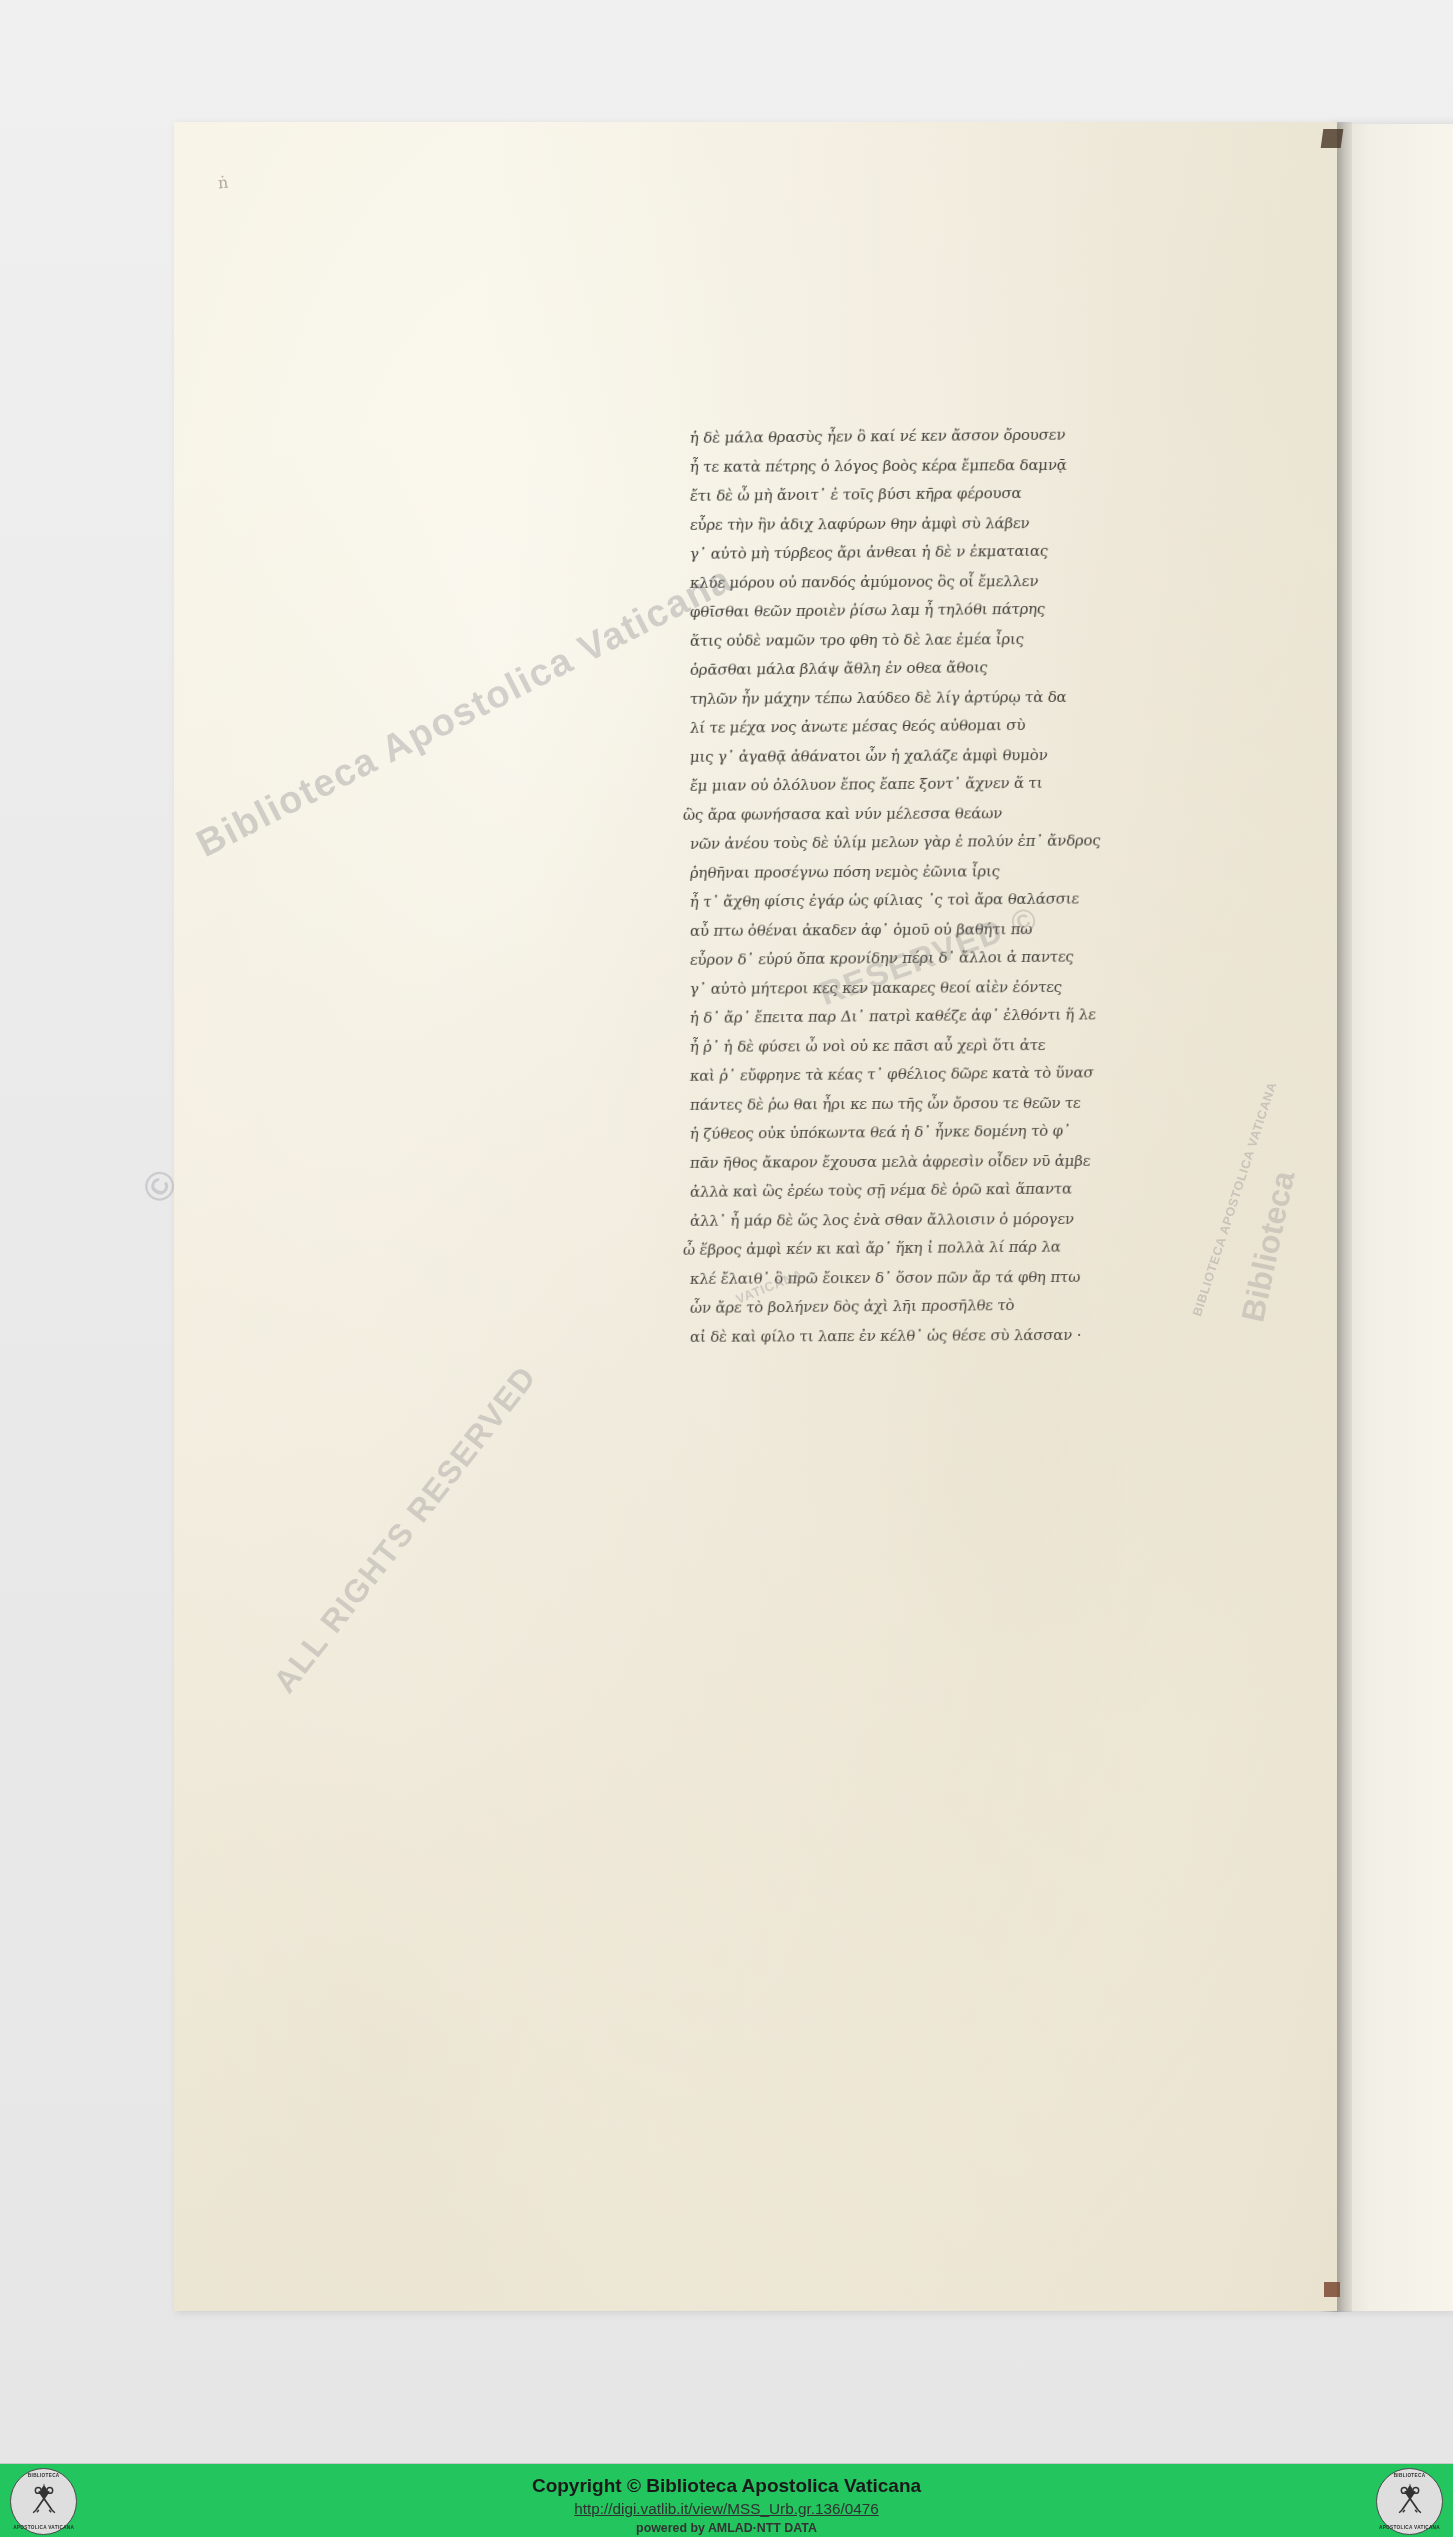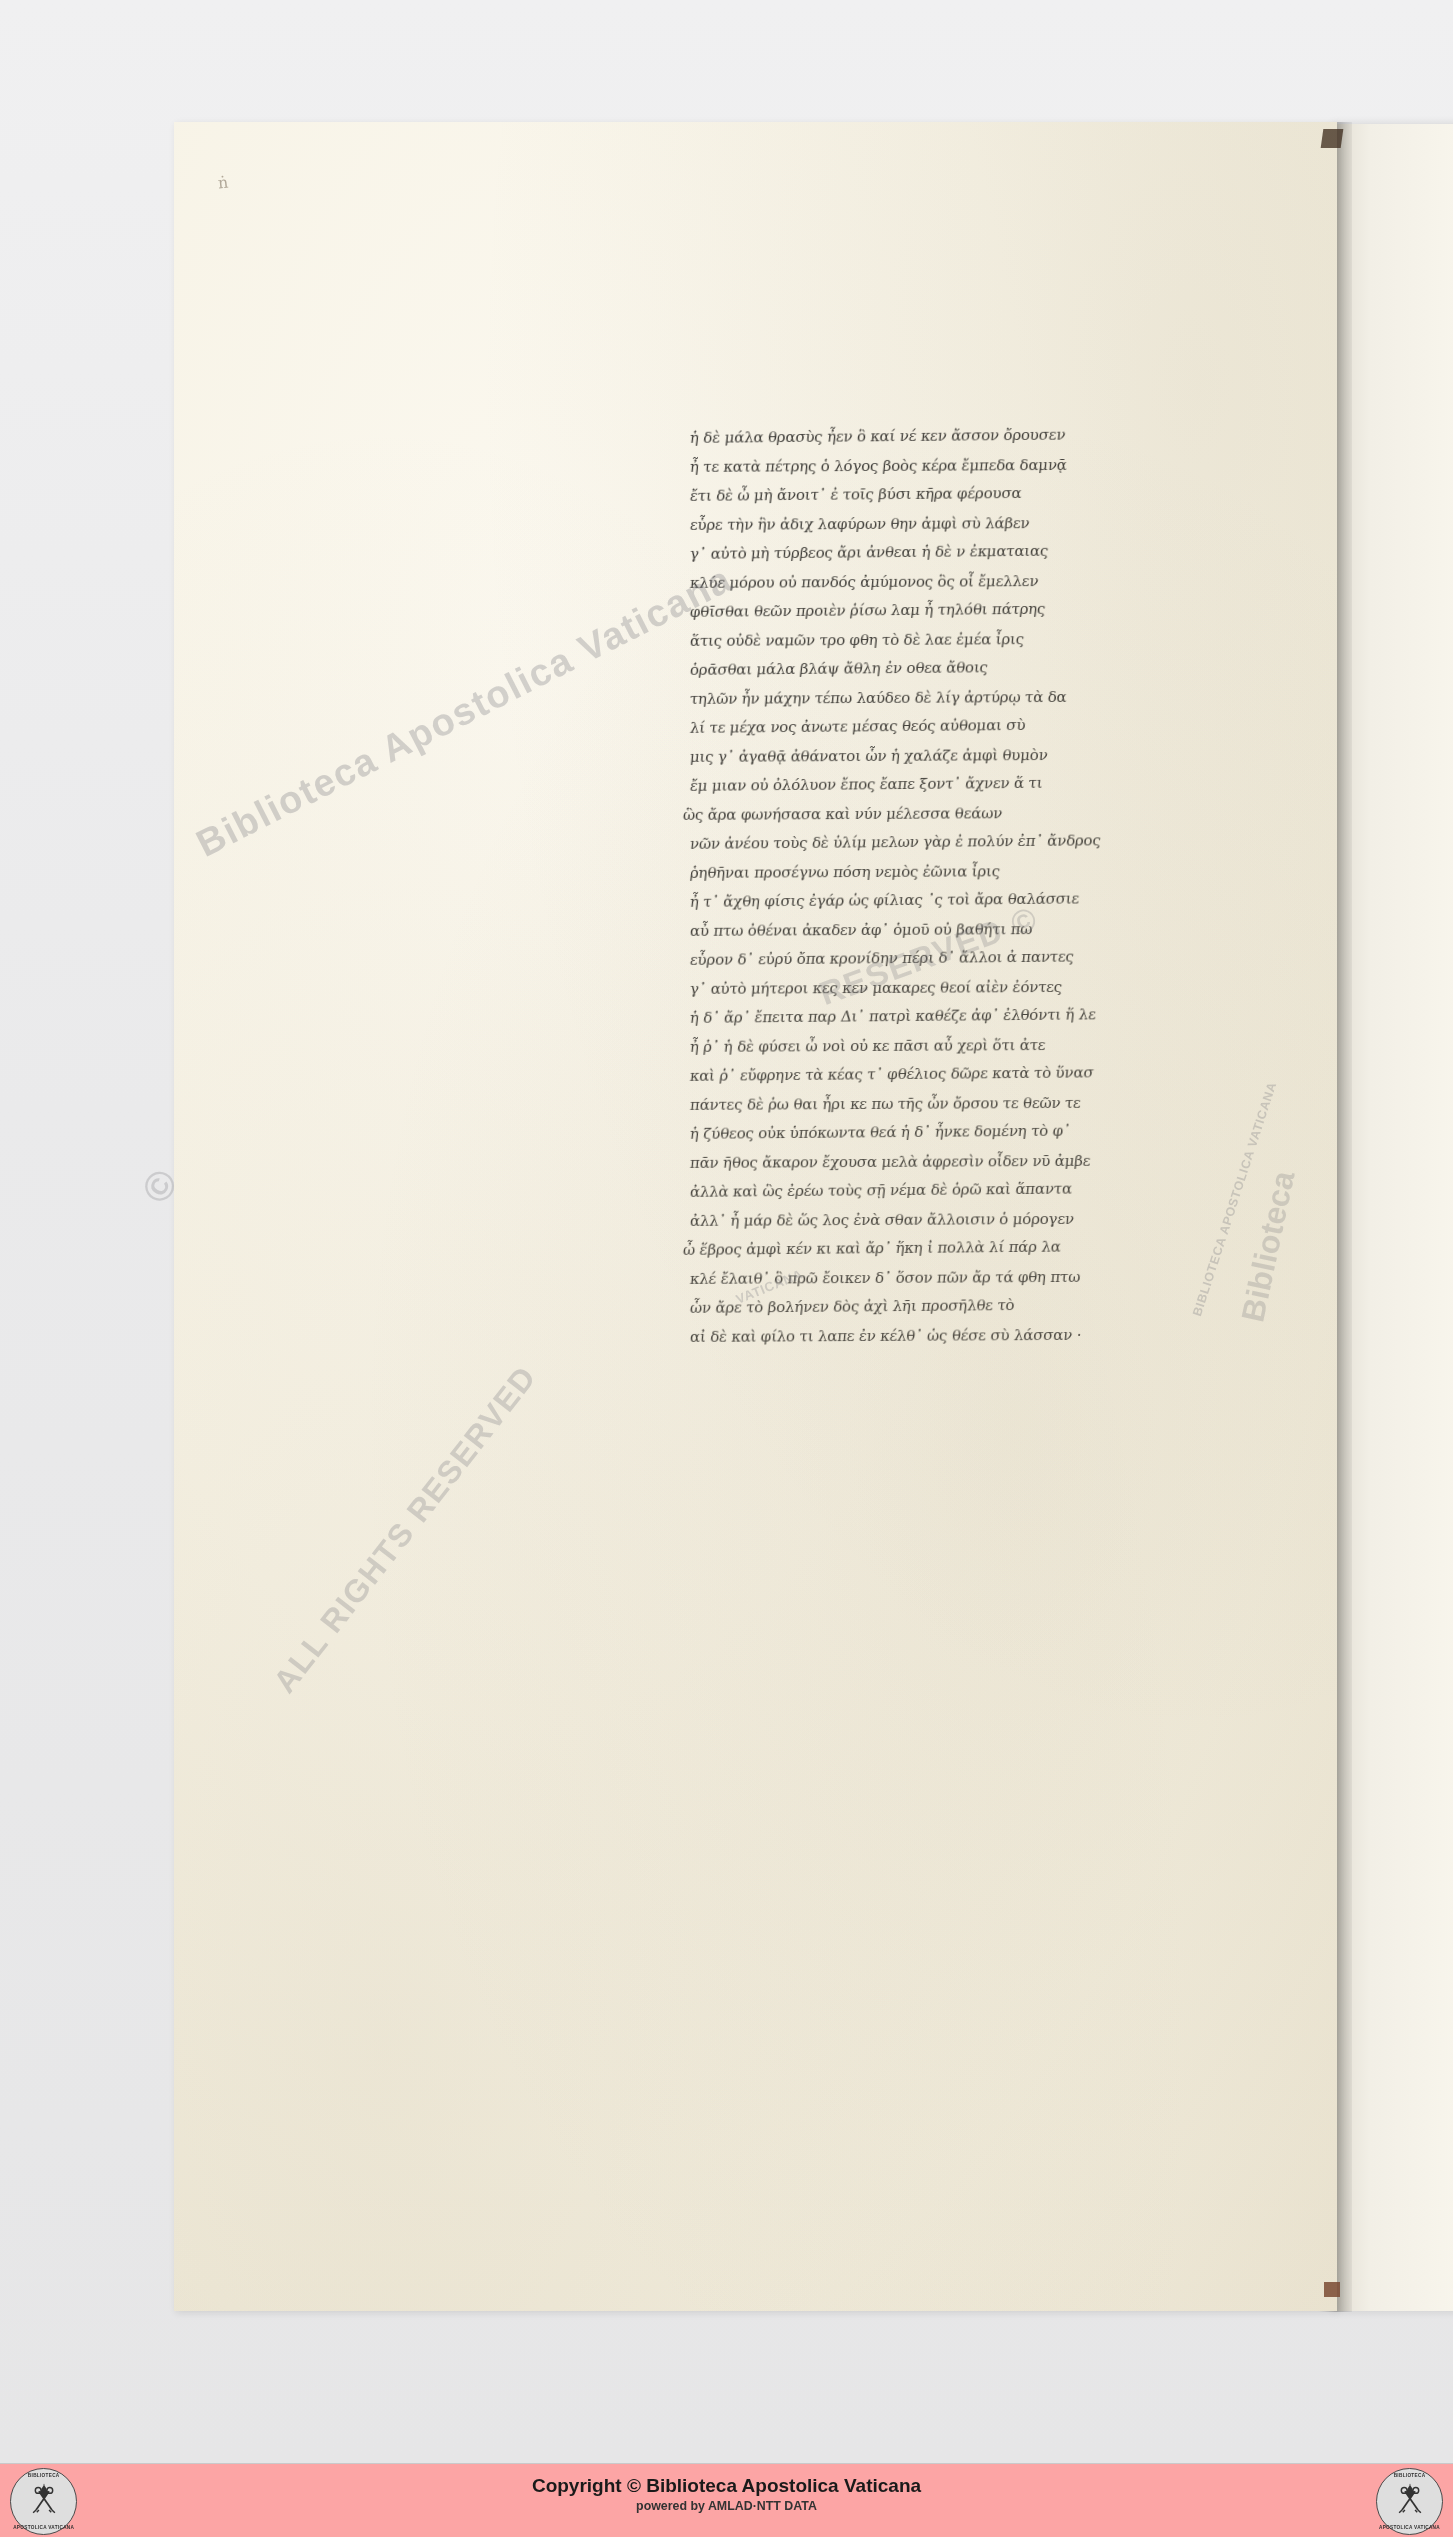--- a/index.html
+++ b/index.html
@@ -193,21 +193,21 @@
     color: rgba(120,120,125,0.28);
   }
 
   
   #footer {
     position: absolute;
     left: 0;
     top: 2463px;
     width: 1453px;
     height: 74px;
-    background: #fca5a5;
+    background: #22c55e;
     border-top: 0.7px solid #c9c9c9;
   }
   #footer-text {
     position: absolute;
     left: 0; top: 0;
     width: 1453px;
     text-align: center;
     padding-top: 8.7px;
   }
   #footer-copyright {
@@ -341,20 +341,21 @@
       <circle cx="21" cy="13" r="4" stroke="#333" stroke-width="2" fill="none"></circle>
       <circle cx="37" cy="13" r="4" stroke="#333" stroke-width="2" fill="none"></circle>
       <path d="M29 6 C23 12, 23 20, 29 24 C35 20, 35 12, 29 6 Z" fill="#333"></path>
       <path d="M40 40 l4 4 M36 40 l3 3" stroke="#333" stroke-width="2"></path>
       <path d="M18 40 l-4 4 M22 40 l-3 3" stroke="#333" stroke-width="2"></path>
     </svg>
   </div>
 
   <div id="footer-text">
     <div id="footer-copyright">Copyright © Biblioteca Apostolica Vaticana</div>
+    <div id="footer-url">http://digi.vatlib.it/view/MSS_Urb.gr.136/0476</div>
     <div id="footer-powered">powered by AMLAD·NTT DATA</div>
   </div>
 
   <div class="footer-emblem" id="emblem-right">
     <div class="emblem-ring"></div>
     <div class="emblem-text-top">BIBLIOTECA</div>
     <div class="emblem-text-bottom">APOSTOLICA VATICANA</div>
     <svg class="emblem-keys" width="42" height="42" viewBox="0 0 58 58">
       <path d="M29 8 L29 4" stroke="#333" stroke-width="1"></path>
       <path d="M22 14 L40 40" stroke="#333" stroke-width="2.4" fill="none"></path>

